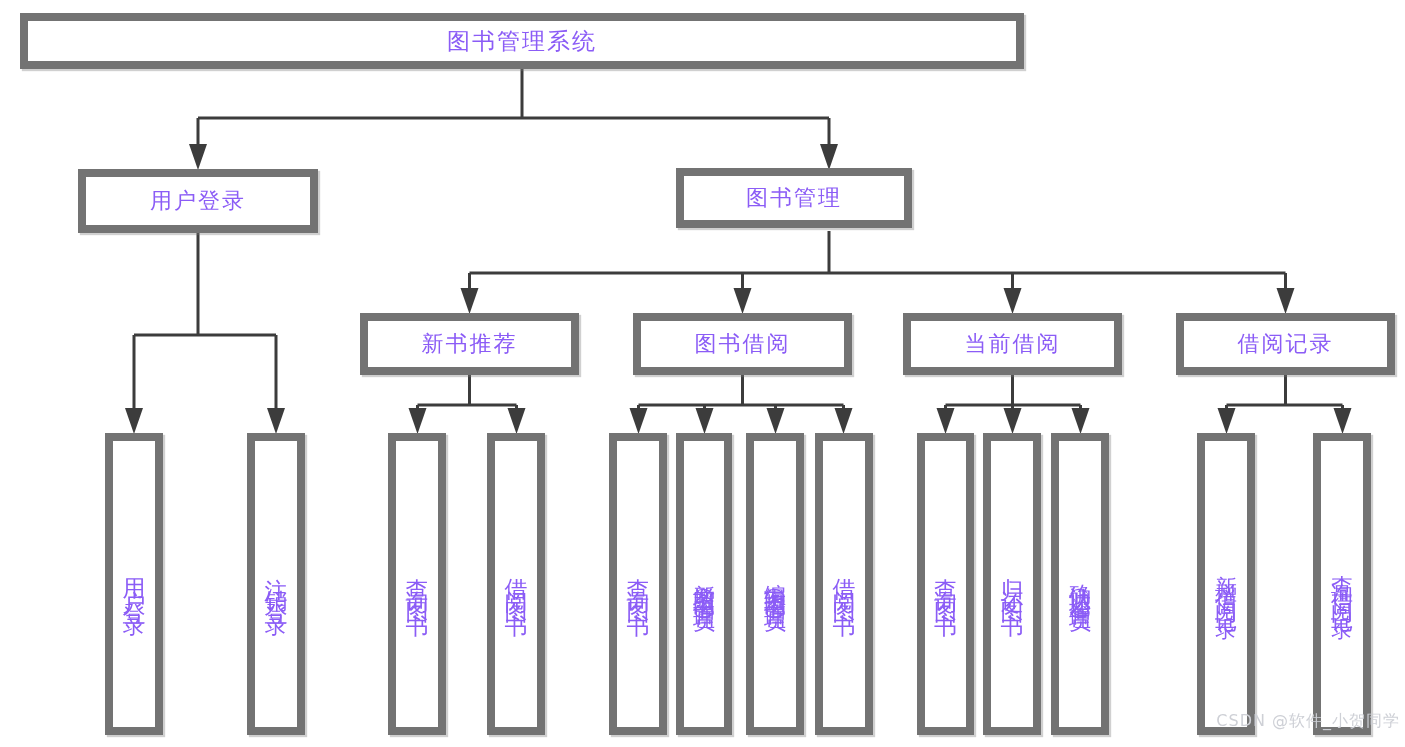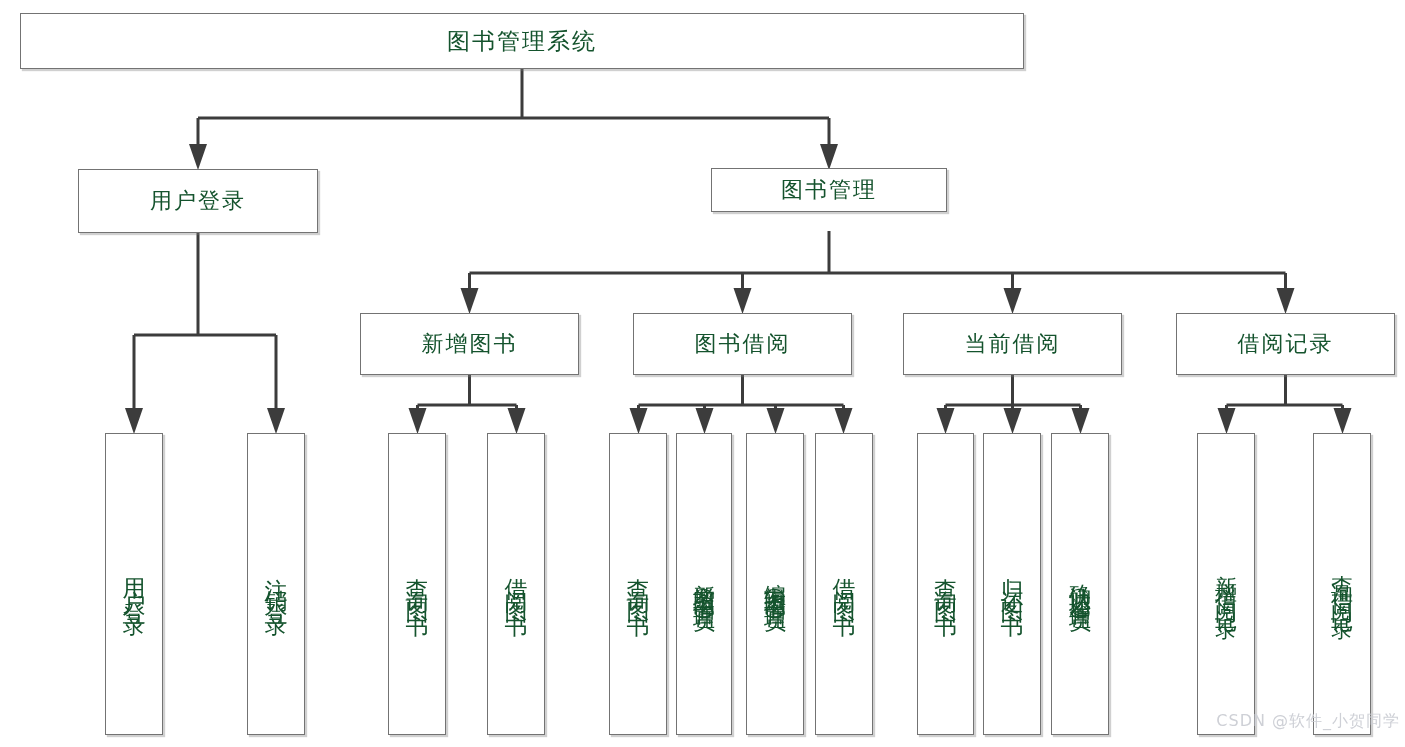--- a/index.html
+++ b/index.html
@@ -8,24 +8,24 @@
     width:1405px;height:747px;
     background:#ffffff;
     font-family:"DejaVu Sans","Liberation Sans",sans-serif;
     overflow:hidden;
   }
   .connectors{position:absolute;left:0;top:0;z-index:0;}
   .node{
     position:absolute;
     box-sizing:border-box;
     background:#ffffff;
-    border:1px solid #737373;
+    border:8px solid #737373;
     box-shadow:2px 2px 1px rgba(120,120,120,0.35);
     display:flex;align-items:center;justify-content:center;
-    color:#14532d;
+    color:#8b5cf6;
     z-index:1;
     text-align:center;
     font-family:Liberation Serif, serif;
   }
   .node.h{font-size:22px;letter-spacing:2px;}
   .node.title{font-size:23px;}
   .node.v .vtext{
     writing-mode:vertical-rl;
     text-orientation:mixed;
     font-size:23px;
@@ -85,23 +85,23 @@
       <polygon points="1003.5,408 1021.5,408 1012.5,434"></polygon>
       <polygon points="1071.5,408 1089.5,408 1080.5,434"></polygon>
       <polygon points="1217.5,408 1235.5,408 1226.5,434"></polygon>
       <polygon points="1333.5,408 1351.5,408 1342.5,434"></polygon>
     </g>
   </svg>
 
   <div class="node h title" style="left:20px;top:13px;width:1004px;height:56px">图书管理系统</div>
 
   <div class="node h" style="left:78px;top:169px;width:240px;height:64px">用户登录</div>
-  <div class="node h" style="left:711px;top:168px;width:236px;height:44px">图书管理</div>
+  <div class="node h" style="left:676px;top:168px;width:236px;height:60px">图书管理</div>
 
-  <div class="node h" style="left:360px;top:313px;width:219px;height:62px">新增图书</div>
+  <div class="node h" style="left:360px;top:313px;width:219px;height:62px">新书推荐</div>
   <div class="node h" style="left:903px;top:313px;width:219px;height:62px">当前借阅</div>
   <div class="node h" style="left:633px;top:313px;width:219px;height:62px">图书借阅</div>
   <div class="node h" style="left:1176px;top:313px;width:219px;height:62px">借阅记录</div>
 
   <div class="node v" style="left:105px;top:433px;width:58px;height:302px">
     <span class="vtext">用户登录</span>
   </div>
   <div class="node v" style="left:247px;top:433px;width:58px;height:302px">
     <span class="vtext">注销登录</span>
   </div>

